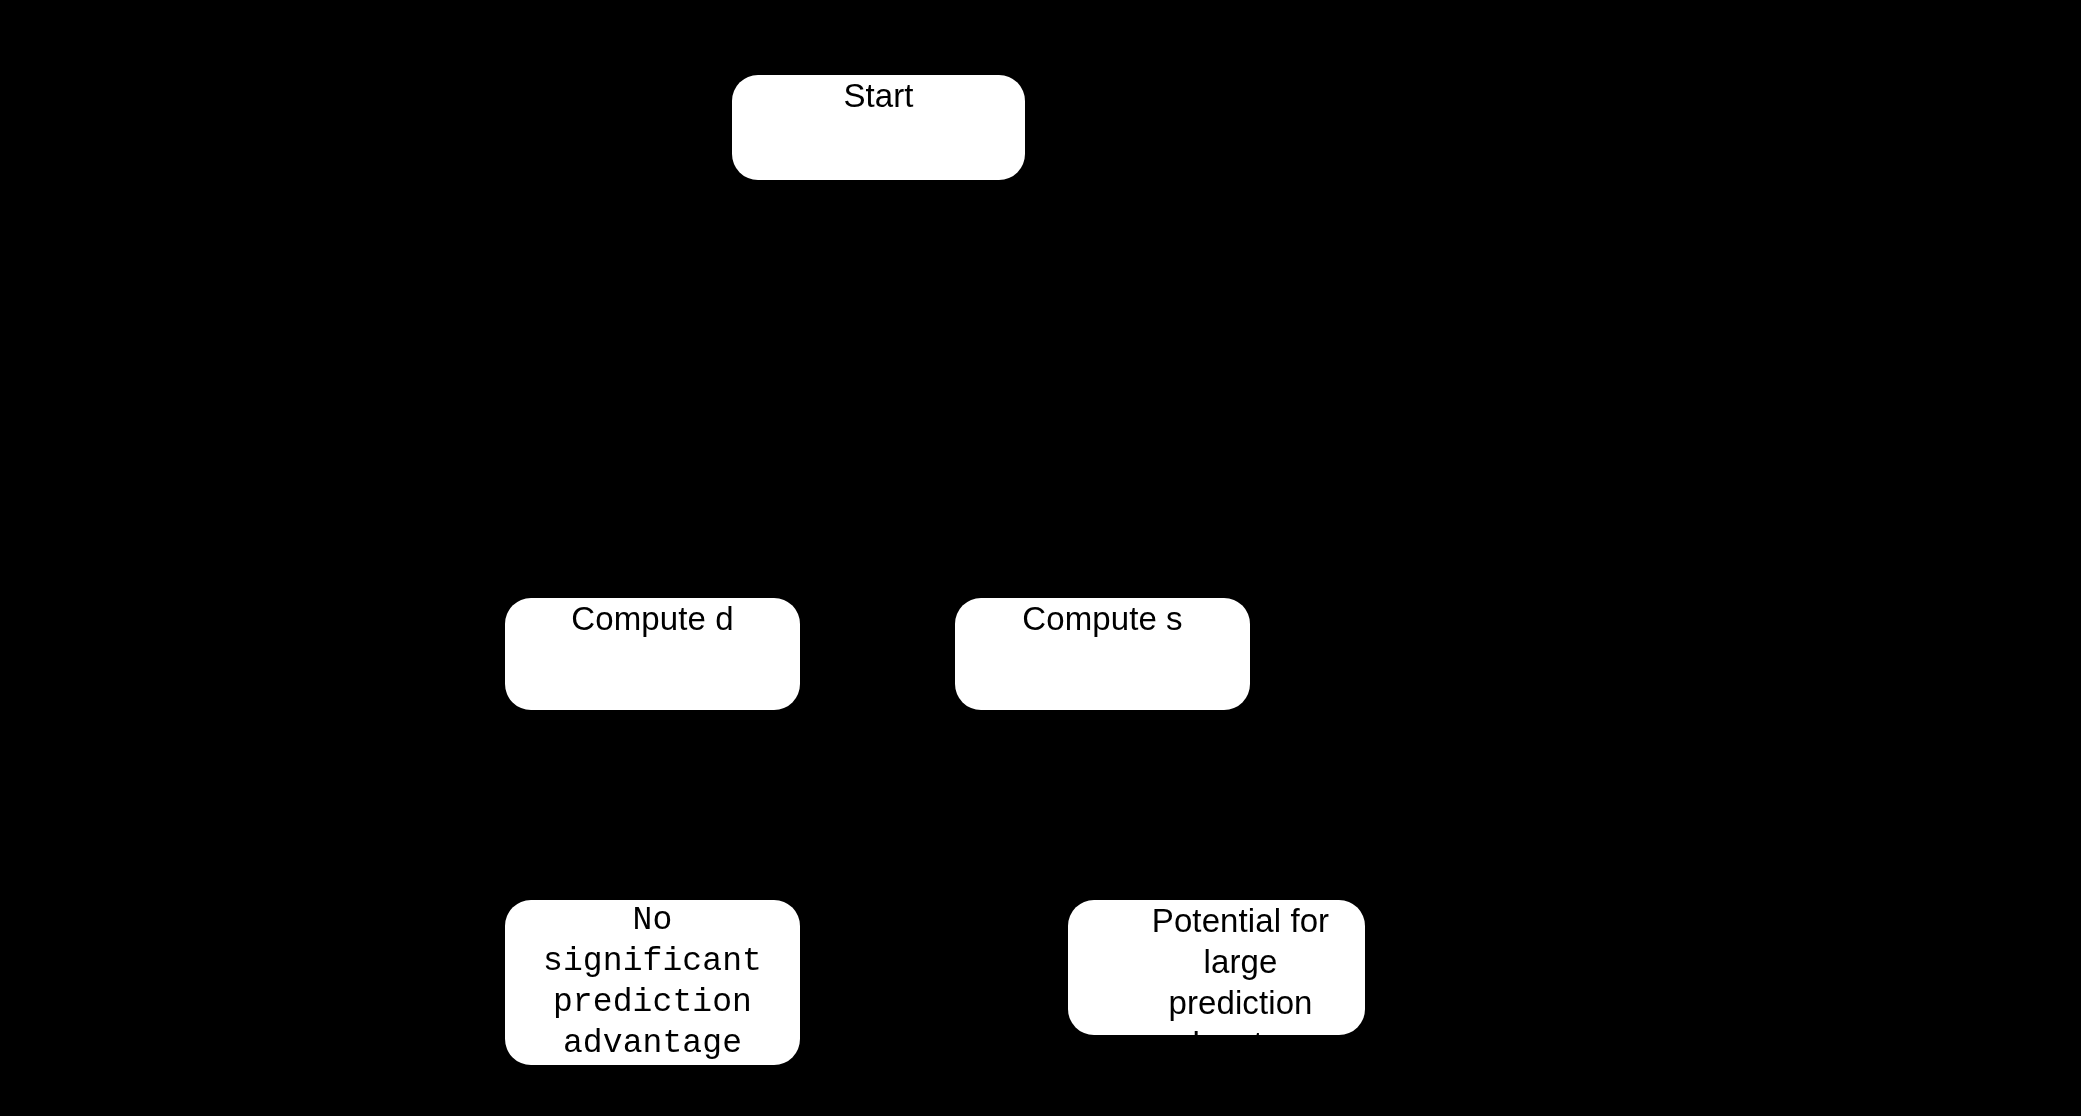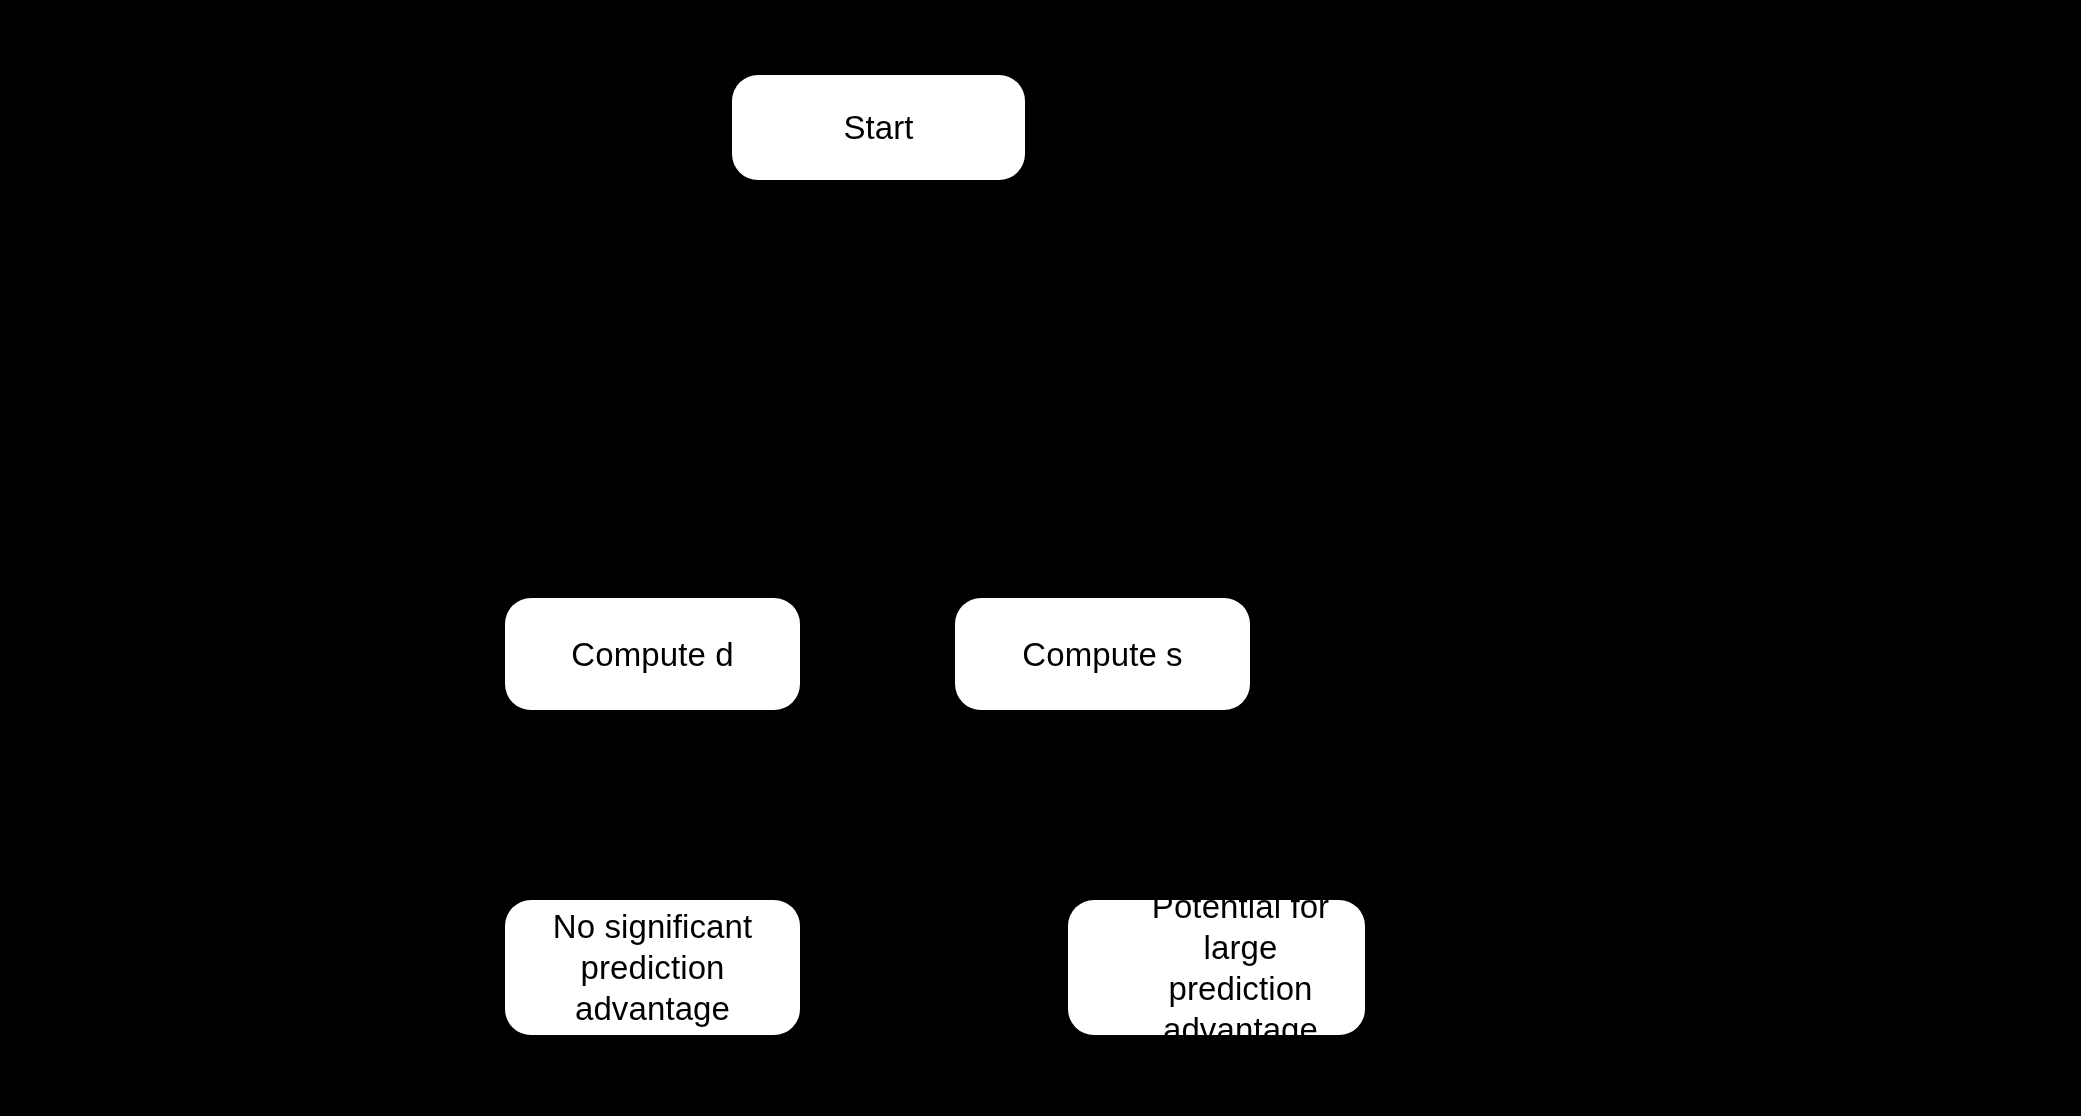--- a/index.html
+++ b/index.html
@@ -29,38 +29,38 @@
     height: 1116px;
     pointer-events: none;
   }
   .node {
     position: absolute;
     box-sizing: border-box;
     background: #ffffff;
     color: #000000;
     border-radius: 26px;
     display: flex;
-    align-items: center;
+    align-items: flex-start;
     justify-content: center;
     text-align: center;
     font-size: 33px;
     line-height: 41px;
     font-family: "Liberation Sans", sans-serif;
     letter-spacing: 0.1px;
   }
   .node .label {
     display: block;
     padding: 0 18px;
     white-space: pre-line;
   }
   #node-start      { left: 732px;  top: 75px;  width: 293px; height: 105px; }
   #node-compute-g  { left: 732px;  top: 300px; width: 293px; height: 110px; }
   #node-compute-d  { left: 505px;  top: 598px; width: 295px; height: 112px; }
   #node-compute-s  { left: 955px;  top: 598px; width: 295px; height: 112px; }
-  #node-no-advantage     { left: 505px;  top: 900px; width: 295px; height: 135px; }
+  #node-no-advantage     { left: 505px;  top: 900px; width: 295px; height: 165px; font-family: Liberation Mono, monospace; }
   #node-large-advantage  { left: 1068px; top: 900px; width: 297px; height: 135px; padding-left: 48px; }
 </style>
 </head>
 <body>
 
 <div id="canvas">
 
   <svg id="edge-layer" viewBox="0 0 2081 1116" xmlns="http://www.w3.org/2000/svg">
     <defs>
       <marker id="arrowhead" markerWidth="9" markerHeight="9" refX="7" refY="4.5" orient="auto" markerUnits="strokeWidth">

